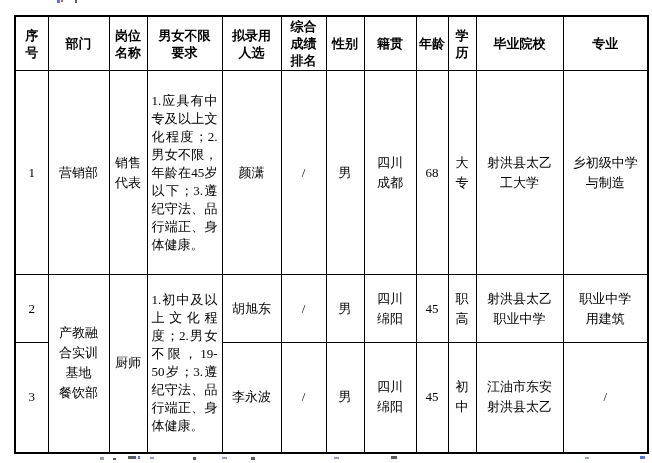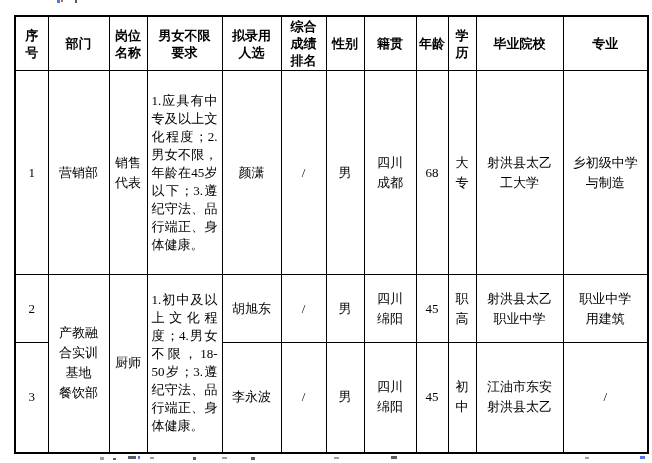--- a/index.html
+++ b/index.html
@@ -132,21 +132,21 @@
         <td>乡初级中学
 与制造</td>
       </tr>
       <tr class="row2">
         <td>2</td>
         <td rowspan="2">产教融
 合实训
 基地
 餐饮部</td>
         <td rowspan="2">厨师</td>
-        <td rowspan="2" class="req">1.初中及以上文化程度；4.男女不限，18-50岁；3.遵纪守法、品行端正、身体健康。</td>
+        <td rowspan="2" class="req">1.初中及以上文化程度；2.男女不限，19-50岁；3.遵纪守法、品行端正、身体健康。</td>
         <td>胡旭东</td>
         <td>/</td>
         <td>男</td>
         <td>四川
 绵阳</td>
         <td>45</td>
         <td>职
 高</td>
         <td>射洪县太乙
 职业中学</td>

